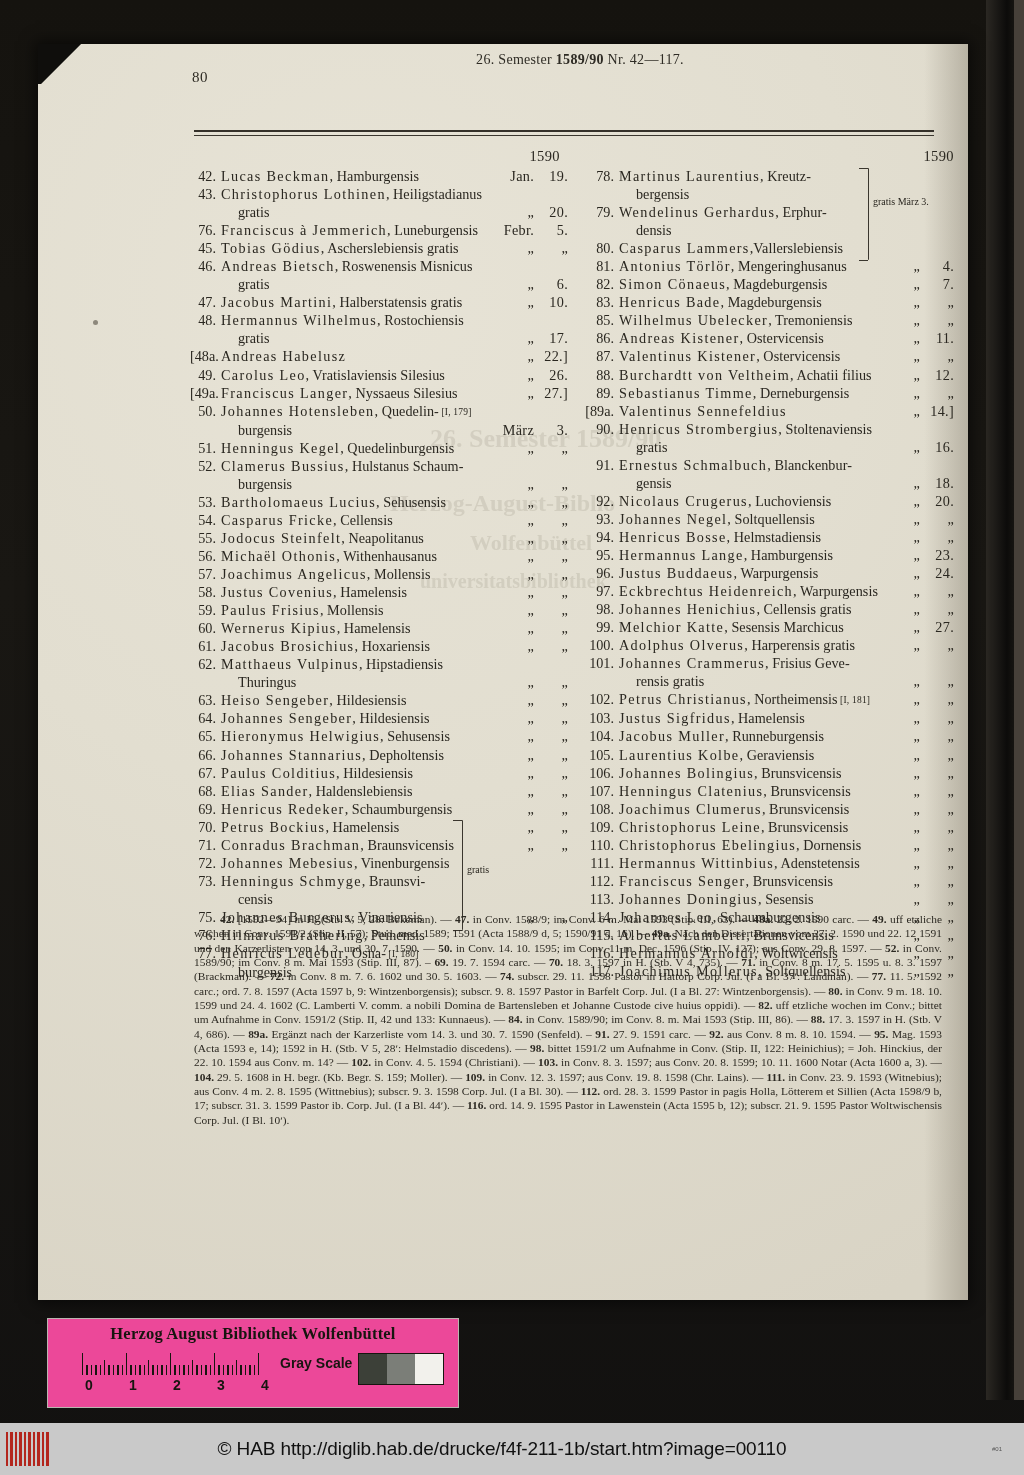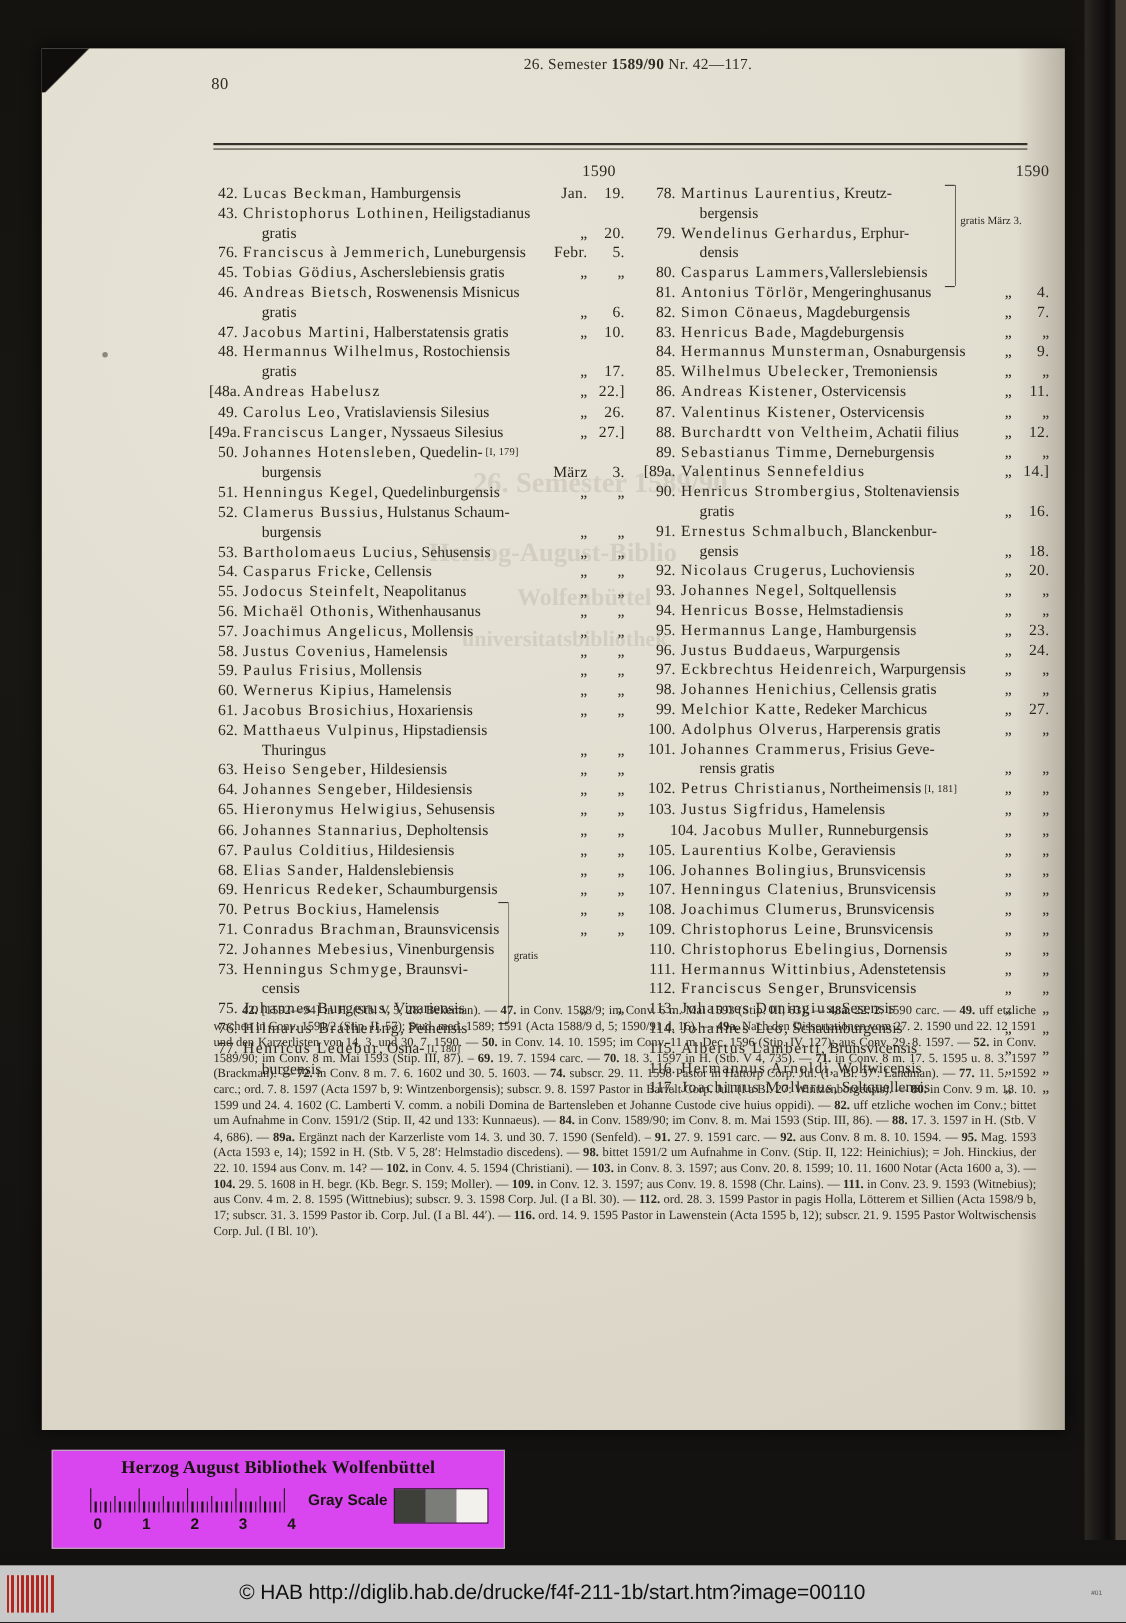--- a/index.html
+++ b/index.html
@@ -202,21 +202,21 @@
     letter-spacing: 0.02px;
   }
   .footnotes b { font-weight: bold; }
   .footnotes .ind { display: inline-block; width: 26px; }
 
   
   .card {
     position: absolute;
     left: 47px; top: 1318px;
     width: 410px; height: 88px;
-    background: #d946ef;
+    background: #ec4899;
     border: 1px solid #b9b6b0;
   }
   .card-title {
     text-align: center;
     font-family: "Liberation Serif", serif;
     font-weight: bold;
     font-size: 16.5px;
     color: #17150f;
     margin-top: 5px;
     letter-spacing: 0.2px;
@@ -483,23 +483,20 @@
             <div class="entry">
               <div style="position: relative;"><span class="num">81.</span><span class="nm">Antonius Törlör</span><span class="rest">, Mengeringhusanus</span><span class="dt"><span class="mon">„</span><span class="day">4.</span></span></div>
             </div>
             <div class="entry">
               <div style="position: relative;"><span class="num">82.</span><span class="nm">Simon Cönaeus</span><span class="rest">, Magdeburgensis</span><span class="dt"><span class="mon">„</span><span class="day">7.</span></span></div>
             </div>
             <div class="entry">
               <div style="position: relative;"><span class="num">83.</span><span class="nm">Henricus Bade</span><span class="rest">, Magdeburgensis</span><span class="dt"><span class="mon">„</span><span class="day">„</span></span></div>
             </div>
             <div class="entry">
-              <div style="position: relative;"><span class="num">84.</span><span class="nm">Hermannus Munsterman</span><span class="rest">, Osnaburgensis</span><span class="dt"><span class="mon">„</span><span class="day">9.</span></span></div>
-            </div>
-            <div class="entry">
               <div style="position: relative;"><span class="num">85.</span><span class="nm">Wilhelmus Ubelecker</span><span class="rest">, Tremoniensis</span><span class="dt"><span class="mon">„</span><span class="day">„</span></span></div>
             </div>
             <div class="entry">
               <div style="position: relative;"><span class="num">86.</span><span class="nm">Andreas Kistener</span><span class="rest">, Ostervicensis</span><span class="dt"><span class="mon">„</span><span class="day">11.</span></span></div>
             </div>
             <div class="entry">
               <div style="position: relative;"><span class="num">87.</span><span class="nm">Valentinus Kistener</span><span class="rest">, Ostervicensis</span><span class="dt"><span class="mon">„</span><span class="day">„</span></span></div>
             </div>
             <div class="entry">
               <div style="position: relative;"><span class="num">88.</span><span class="nm">Burchardtt von Veltheim</span><span class="rest">, Achatii filius</span><span class="dt"><span class="mon">„</span><span class="day">12.</span></span></div>
@@ -533,37 +530,37 @@
             <div class="entry">
               <div style="position: relative;"><span class="num">96.</span><span class="nm">Justus Buddaeus</span><span class="rest">, Warpurgensis</span><span class="dt"><span class="mon">„</span><span class="day">24.</span></span></div>
             </div>
             <div class="entry">
               <div style="position: relative;"><span class="num">97.</span><span class="nm">Eckbrechtus Heidenreich</span><span class="rest">, Warpurgensis</span><span class="dt"><span class="mon">„</span><span class="day">„</span></span></div>
             </div>
             <div class="entry">
               <div style="position: relative;"><span class="num">98.</span><span class="nm">Johannes Henichius</span><span class="rest">, Cellensis gratis</span><span class="dt"><span class="mon">„</span><span class="day">„</span></span></div>
             </div>
             <div class="entry">
-              <div style="position: relative;"><span class="num">99.</span><span class="nm">Melchior Katte</span><span class="rest">, Redeker Marchicus</span><span class="dt"><span class="mon">„</span><span class="day">27.</span></span></div>
+              <div style="position: relative;"><span class="num">99.</span><span class="nm">Melchior Katte</span><span class="rest">, Sesensis Marchicus</span><span class="dt"><span class="mon">„</span><span class="day">27.</span></span></div>
             </div>
             <div class="entry">
               <div style="position: relative;"><span class="num">100.</span><span class="nm">Adolphus Olverus</span><span class="rest">, Harperensis gratis</span><span class="dt"><span class="mon">„</span><span class="day">„</span></span></div>
             </div>
             <div class="entry">
               <div><span class="num">101.</span><span class="nm">Johannes Crammerus</span><span class="rest">, Frisius Geve-</span></div>
               <div class="cont" style="position: relative;">rensis gratis<span class="dt"><span class="mon">„</span><span class="day">„</span></span></div>
             </div>
             <div class="entry">
               <div style="position: relative;"><span class="num">102.</span><span class="nm">Petrus Christianus</span><span class="rest">, Northeimensis</span><span class="folioref"> [I, 181]</span><span class="dt"><span class="mon">„</span><span class="day">„</span></span></div>
             </div>
             <div class="entry">
               <div style="position: relative;"><span class="num">103.</span><span class="nm">Justus Sigfridus</span><span class="rest">, Hamelensis</span><span class="dt"><span class="mon">„</span><span class="day">„</span></span></div>
             </div>
             <div class="entry">
-              <div style="position: relative; margin-left: 20px;"><span class="num">104.</span><span class="nm">Jacobus Muller</span><span class="rest">, Runneburgensis</span><span class="dt"><span class="mon">„</span><span class="day">„</span></span></div>
+              <div style="position: relative;"><span class="num">104.</span><span class="nm">Jacobus Muller</span><span class="rest">, Runneburgensis</span><span class="dt"><span class="mon">„</span><span class="day">„</span></span></div>
             </div>
             <div class="entry">
               <div style="position: relative;"><span class="num">105.</span><span class="nm">Laurentius Kolbe</span><span class="rest">, Geraviensis</span><span class="dt"><span class="mon">„</span><span class="day">„</span></span></div>
             </div>
             <div class="entry">
               <div style="position: relative;"><span class="num">106.</span><span class="nm">Johannes Bolingius</span><span class="rest">, Brunsvicensis</span><span class="dt"><span class="mon">„</span><span class="day">„</span></span></div>
             </div>
             <div class="entry">
               <div style="position: relative;"><span class="num">107.</span><span class="nm">Henningus Clatenius</span><span class="rest">, Brunsvicensis</span><span class="dt"><span class="mon">„</span><span class="day">„</span></span></div>
             </div>

